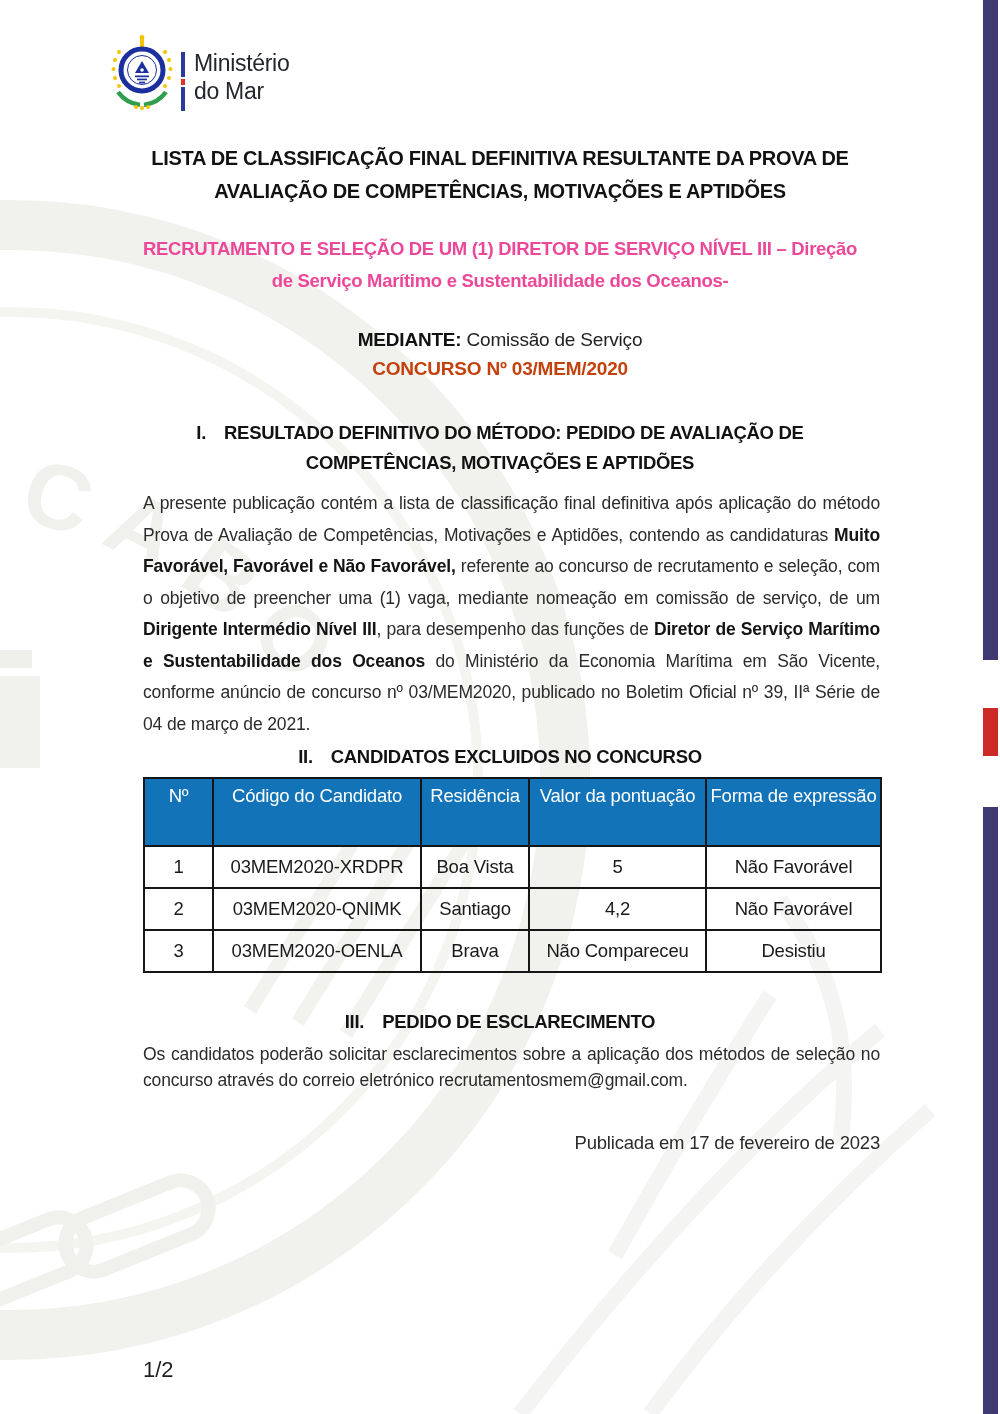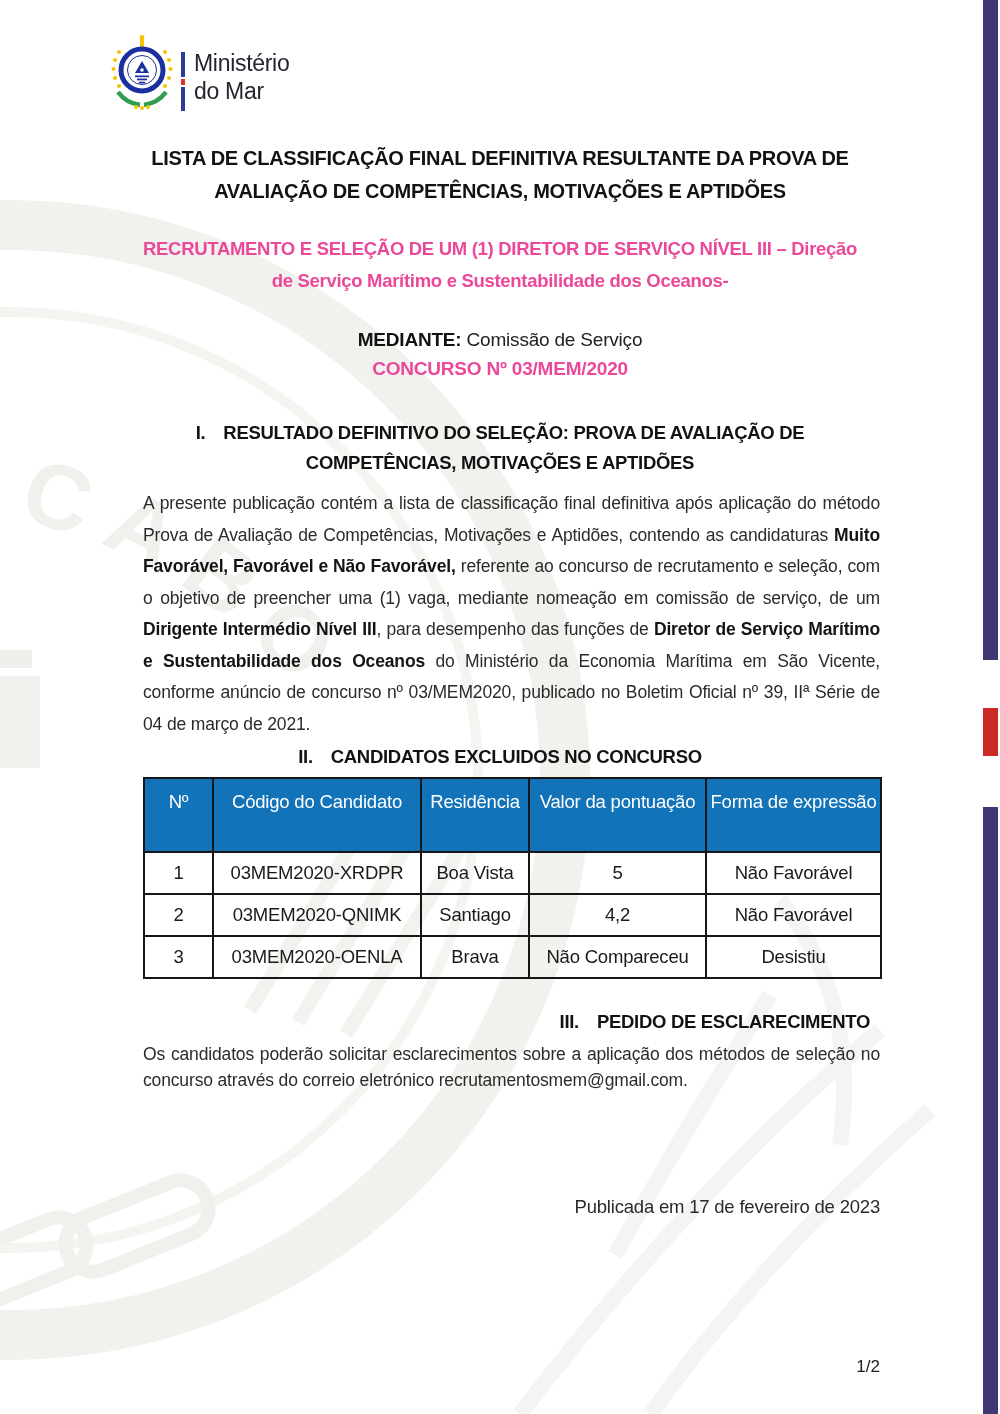--- a/index.html
+++ b/index.html
@@ -32,60 +32,60 @@
     font-weight:bold;font-size:18.5px;line-height:32px;color:#ec4899;letter-spacing:-0.3px;
   }
   .doc-subtitle div{white-space:nowrap;}
   .mediante-line{
     position:absolute;left:130px;top:329px;width:740px;text-align:center;
     font-size:19px;color:#222;letter-spacing:-0.2px;
   }
   .mediante-line .lbl{font-weight:bold;color:#121212;}
   .concurso-line{
     position:absolute;left:130px;top:358px;width:740px;text-align:center;
-    font-weight:bold;font-size:19px;color:#ec4899;letter-spacing:-0.2px;
+    font-weight:bold;font-size:19px;color:#c2410c;letter-spacing:-0.2px;
   }
   .section-heading{
     position:absolute;left:130px;top:0;width:740px;text-align:center;
     font-weight:bold;font-size:18.5px;line-height:30px;color:#121212;letter-spacing:-0.3px;
   }
   .section-heading .num{margin-right:18px;}
   .sec1{top:418px;}
   .sec2{top:742px;}
-  .sec3{top:1007px;text-align:right;}
+  .sec3{top:1007px;}
 
   
   .para{
     position:absolute;left:143px;width:737px;text-align:justify;
     font-size:17.5px;color:#2b2b2b;letter-spacing:-0.15px;
   }
   .para b{color:#141414;}
   .para1{top:488px;line-height:31.5px;}
   .para2{top:1041px;line-height:26px;}
 
   
   .excl-table{
     position:absolute;left:143px;top:777px;width:737px;
     border-collapse:collapse;table-layout:fixed;font-size:18.5px;letter-spacing:-0.2px;
   }
   .excl-table th,.excl-table td{border:2px solid #161616;}
   .excl-table th{
     background:#1273b8;color:#ffffff;font-weight:normal;vertical-align:top;
-    padding-top:7px;height:64px;text-align:center;line-height:31px;
+    padding-top:1px;height:64px;text-align:center;line-height:31px;
   }
   .excl-table td{height:38px;text-align:center;color:#1a1a1a;background:transparent;}
 
   
   .published-line{
-    position:absolute;left:143px;top:1191px;width:737px;text-align:right;
+    position:absolute;left:143px;top:1127px;width:737px;text-align:right;
     font-size:18.5px;line-height:32px;color:#2b2b2b;letter-spacing:-0.2px;
   }
   .page-number{
-    position:absolute;left:143px;top:1357px;width:737px;text-align:right;
-    font-size:17px;color:#1e1e1e;
+    position:absolute;left:143px;top:1357px;width:737px;
+    font-size:22px;color:#1e1e1e;
   }
 
   
   .accent-bar{position:absolute;left:983px;width:15px;}
   .bar-navy-top{top:0;height:660px;background:#3e3973;}
   .bar-red{top:708px;height:48px;background:#cb2a27;}
   .bar-navy-bottom{top:807px;height:607px;background:#3e3973;}
 </style>
 </head>
 <body>
@@ -173,21 +173,21 @@
   </div>
 
   <div class="mediante-line">
     <span class="lbl">MEDIANTE:</span><span> Comissão de Serviço</span>
   </div>
 
   <div class="concurso-line">CONCURSO Nº 03/MEM/2020</div>
 
   <div class="section-heading sec1">
     <div style="white-space:nowrap;">
-      <span class="num">I.</span><span>RESULTADO DEFINITIVO DO SELEÇÃO: PROVA DE AVALIAÇÃO DE</span>
+      <span class="num">I.</span><span>RESULTADO DEFINITIVO DO MÉTODO: PEDIDO DE AVALIAÇÃO DE</span>
     </div>
     <div style="white-space:nowrap;">COMPETÊNCIAS, MOTIVAÇÕES E APTIDÕES</div>
   </div>
 
   <div class="para para1">
     <span>A presente publicação contém a lista de classificação final definitiva após aplicação do método Prova de Avaliação de Competências, Motivações e Aptidões, contendo as candidaturas </span><b>Muito Favorável, Favorável e Não Favorável,</b><span> referente ao concurso de recrutamento e seleção, com o objetivo de preencher uma (1) vaga, mediante nomeação em comissão de serviço, de um </span><b>Dirigente Intermédio Nível III</b><span>, para desempenho das funções de </span><b>Diretor de Serviço Marítimo e Sustentabilidade dos Oceanos</b><span> do Ministério da Economia Marítima em São Vicente, conforme anúncio de concurso nº 03/MEM2020, publicado no Boletim Oficial nº 39, IIª Série de 04 de março de 2021.</span>
   </div>
 
   <div class="section-heading sec2">
     <span class="num">II.</span><span>CANDIDATOS EXCLUIDOS NO CONCURSO</span>

